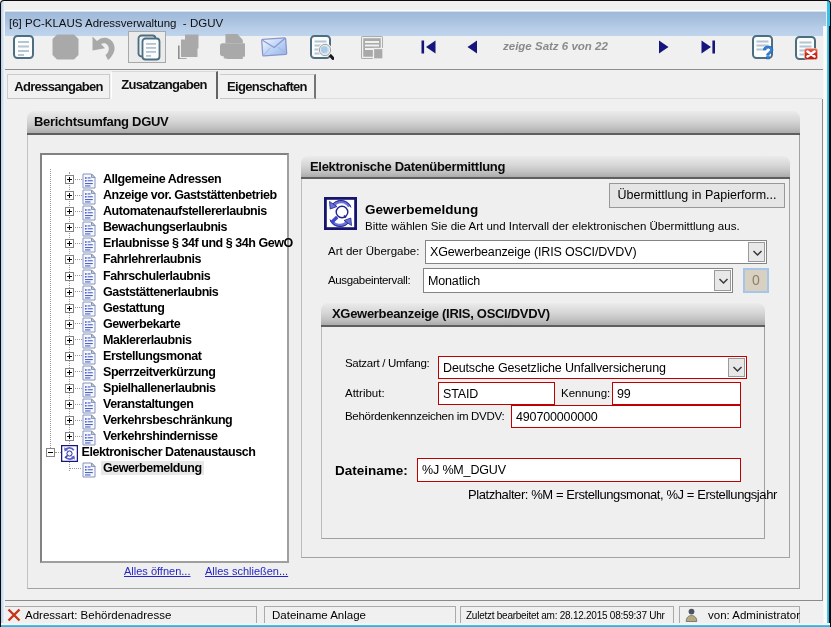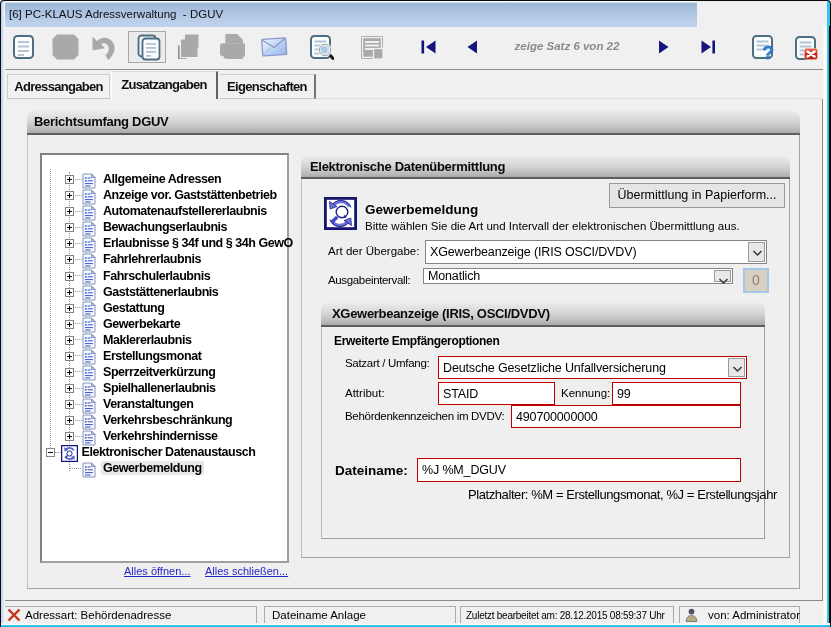--- a/index.html
+++ b/index.html
@@ -8,29 +8,29 @@
 #win { position:absolute; left:0; top:0; width:831px; height:627px; background:#f0f0f0; overflow:hidden; }
 #frame { position:absolute; left:0; top:0; width:831px; height:640px; border:1.5px solid #0a0a0a; border-bottom:none;
   border-radius:4px 4px 0 0; z-index:60; pointer-events:none; }
 #rightedge { position:absolute; top:26px; left:823px; width:8px; height:601px; z-index:55;
   background:linear-gradient(to right,#f2f4f6 0,#ffffff 30%,#ffffff 47%,#4ecbf0 52%,#22b8e4 72%,#0a0a0a 78%,#0a0a0a 100%); }
 #bottomedge { position:absolute; left:0; top:623px; width:831px; height:4px; z-index:56;
   background:linear-gradient(to bottom,#eeeeee 0,#ffffff 38%,#ffffff 45%,#3ec6ec 62%,#17b3da 100%); }
 #leftedge { position:absolute; left:1px; top:1px; width:4px; height:624px; z-index:49;
   background:linear-gradient(to right,#b9cfe9 0,#d5e2f2 50%,#f7f9fc 100%); }
 
-#title { position:absolute; left:1px; top:1px; width:696px; height:26px;
+#title { position:absolute; left:1px; top:10px; width:825px; height:26px;
   background:linear-gradient(to bottom,#ffffff 0,#fdfefe 4%,#9fb9d8 8%,#a7c0de 35%,#b7cde8 70%,#bfd4ec 100%);
   border-radius:3px 3px 0 0; }
 #title span { position:absolute; left:8px; top:7px; font-size:11.5px; color:#101010; }
 
 #tbsep { position:absolute; left:1px; top:69px; width:827px; height:1px; background:#8e8e8e; }
 .ticn { position:absolute; top:35px; }
 #selbox { position:absolute; left:128px; top:31px; width:38px; height:32px; background:#ebebeb; border:1px solid #a8a8a8; }
-#navtxt { position:absolute; left:503px; top:40px; width:128px; text-align:center; font-size:11.5px; font-style:italic; font-weight:bold; color:#8a8a8a; }
+#navtxt { position:absolute; left:503px; top:40px; width:128px; text-align:left; font-size:11.5px; font-style:italic; font-weight:bold; color:#8a8a8a; }
 
 .tab { position:absolute; font-size:13px; letter-spacing:-0.7px; font-weight:bold; color:#101010; text-align:center; }
 #tab1 { left:7px; top:74px; width:103px; height:25px; background:#f1f1f1; border:1px solid #cccccc; border-bottom:1px solid #c4c4c4; line-height:24px; }
 #tab2 { left:111px; top:71px; width:107px; height:28px; background:#f0f0f0; border-top:1px solid #d9d9d9; border-left:1px solid #ffffff; border-right:2px solid #636363; line-height:26px; z-index:3; }
 #tab3 { left:220px; top:74px; width:96px; height:25px; background:#f1f1f1; border-top:1px solid #cccccc; border-right:2px solid #757575; border-bottom:1px solid #c4c4c4; line-height:24px; }
 #tabline { position:absolute; left:316px; top:98px; width:506px; height:1px; background:#dddddd; }
 
 #frameR { position:absolute; left:822px; top:99px; width:1px; height:502px; background:#8a8a8a; }
 #frameB { position:absolute; left:1px; top:600px; width:822px; height:1px; background:#8a8a8a; }
 
@@ -597,30 +597,29 @@
     <div class="lbl" style="left:328px;top:245px">Art der Übergabe:</div>
     <div class="field" style="left:425px;top:240px;width:342px;height:24px">
       <span>XGewerbeanzeige (IRIS OSCI/DVDV)</span>
       <div class="combtn">
         <svg width="11" height="7" viewBox="0 0 11 7">
           <polyline points="1.5,1 5.5,5 9.5,1" fill="none" stroke="#383838" stroke-width="1.5"></polyline>
         </svg>
       </div>
     </div>
     <div class="lbl" style="left:328px;top:274px;letter-spacing:-0.35px">Ausgabeintervall:</div>
-    <div class="field" style="left:423px;top:268px;width:310px;height:16px">
+    <div class="field" style="left:423px;top:268px;width:310px;height:25px">
       <span>Monatlich</span>
       <div class="combtn">
         <svg width="11" height="7" viewBox="0 0 11 7">
           <polyline points="1.5,1 5.5,5 9.5,1" fill="none" stroke="#383838" stroke-width="1.5"></polyline>
         </svg>
       </div>
     </div>
     <div id="zero">0</div>
-    <div class="blbl" style="left:334px;top:334px;font-size:12px;letter-spacing:-0.33px">Erweiterte Empfängeroptionen</div>
     <div class="lbl" style="left:345px;top:357px;letter-spacing:-0.3px">Satzart / Umfang:</div>
     <div class="rfield" style="left:438px;top:356px;width:309px;height:23px">
       <span>Deutsche Gesetzliche Unfallversicherung</span>
       <div class="combtn">
         <svg width="11" height="7" viewBox="0 0 11 7">
           <polyline points="1.5,1 5.5,5 9.5,1" fill="none" stroke="#383838" stroke-width="1.5"></polyline>
         </svg>
       </div>
     </div>
     <div class="lbl" style="left:345px;top:387px">Attribut:</div>

